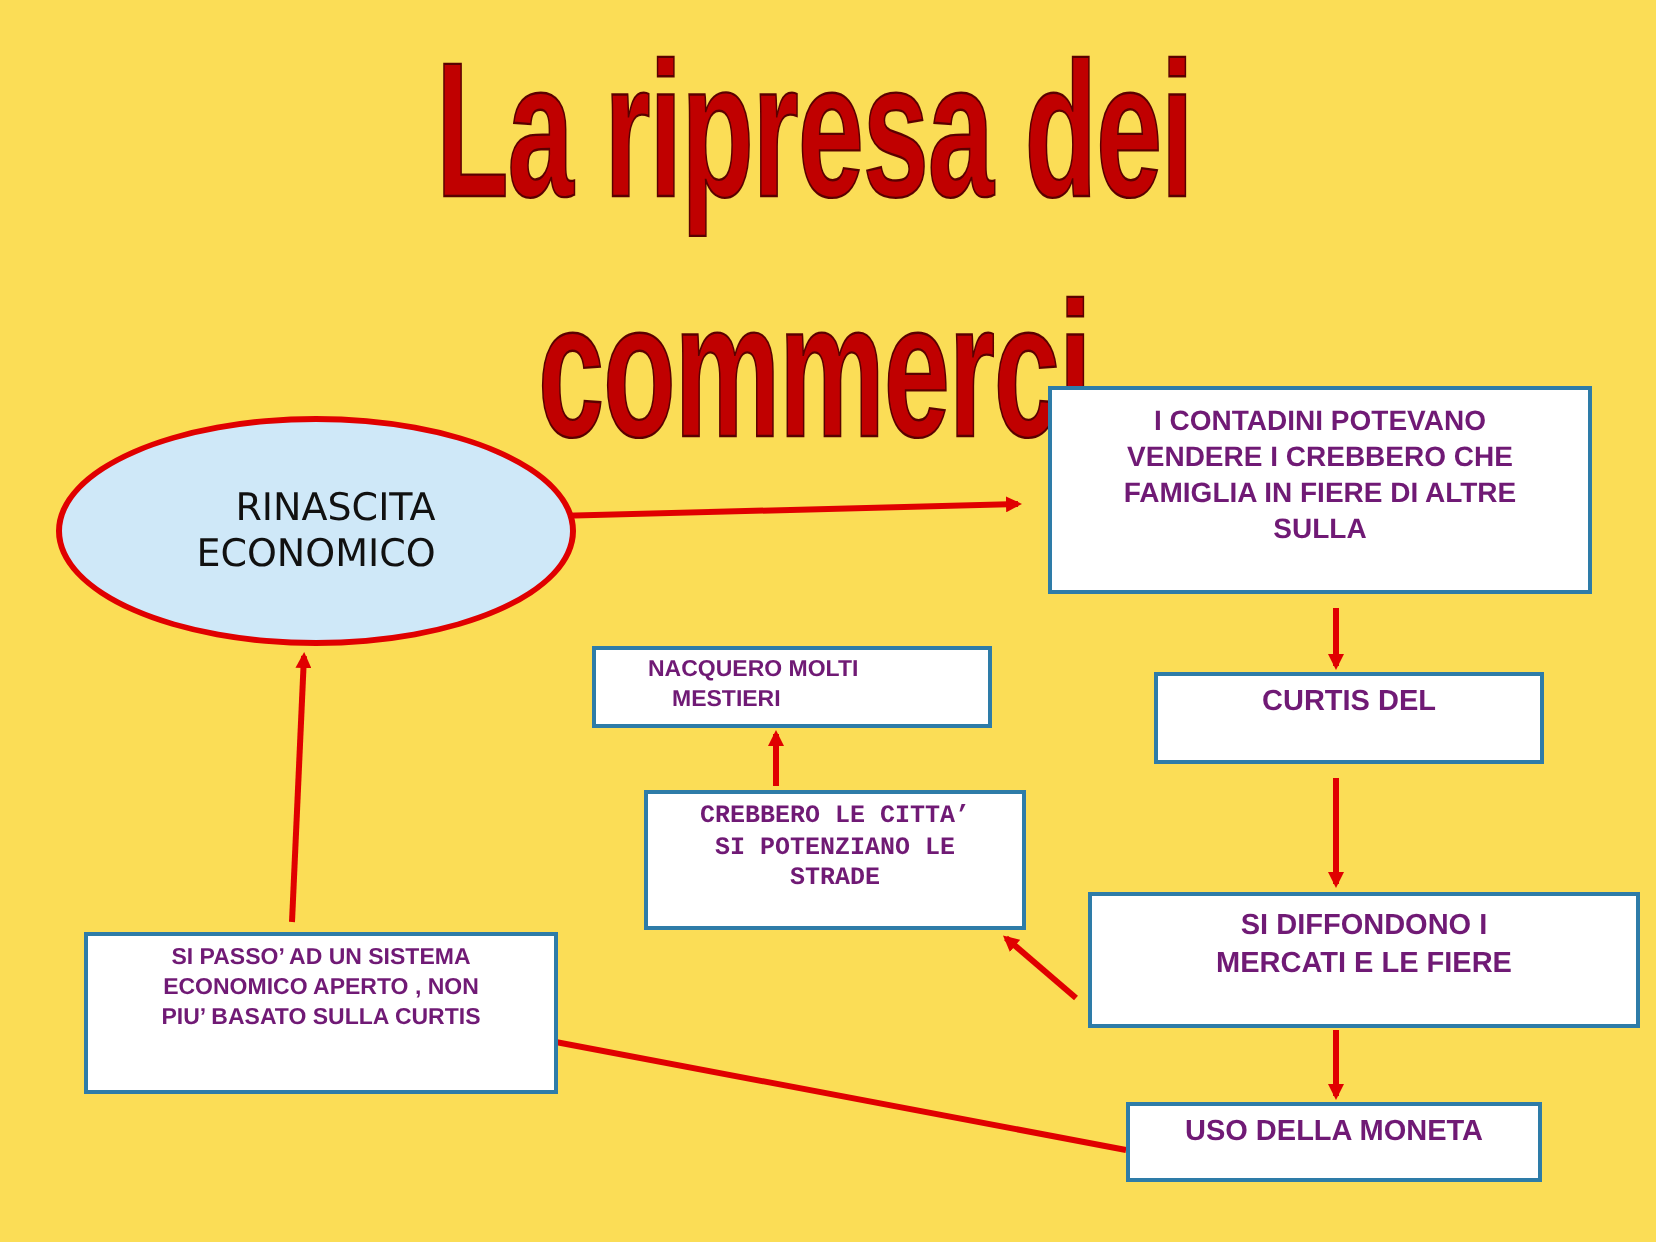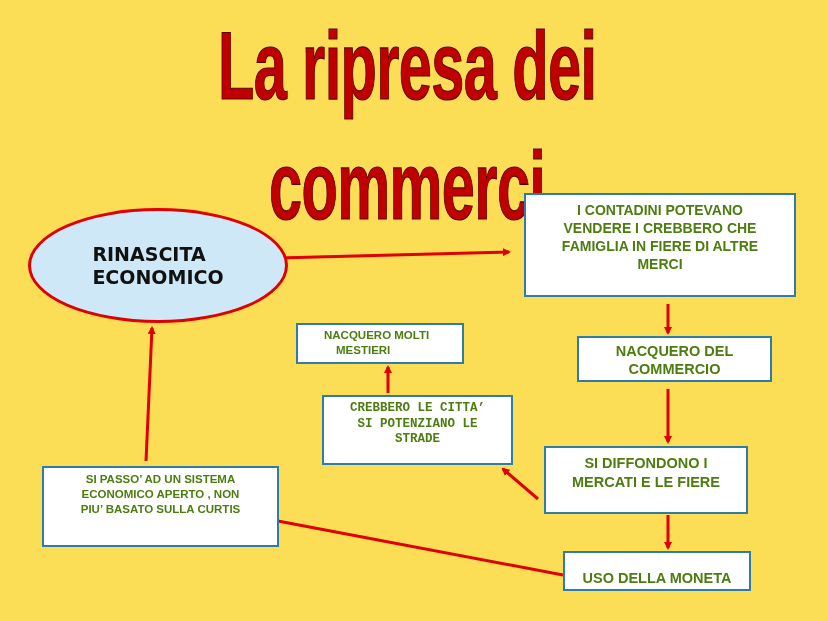--- a/index.html
+++ b/index.html
@@ -6,28 +6,28 @@
   body { width: 828px; height: 621px; background: #fbdd56; position: relative; overflow: hidden; font-family: "Liberation Sans", sans-serif; }
   .title {
     position: absolute; left: 0; top: 6px; width: 828px; text-align: center;
     font-family: "Liberation Sans", sans-serif; font-weight: bold;
     color: #c00000; font-size: 96px; line-height: 120px;
     transform: scaleX(0.62); transform-origin: 396px 0;
     -webkit-text-stroke: 1.2px #5a0000; letter-spacing: -1px;
   }
   .box {
     position: absolute; background: #ffffff; border: 2px solid #2e7ca8;
-    color: #4d7c0f; font-weight: bold; text-align: center; box-sizing: border-box;
+    color: #701a75; font-weight: bold; text-align: center; box-sizing: border-box;
     font-size: 13.5px; line-height: 17px; padding-top: 4px;
   }
   .ellipse {
     position: absolute; left: 28px; top: 208px; width: 260px; height: 115px;
     background: #cfe8f8; border: 3px solid #e00000; border-radius: 50%; box-sizing: border-box;
-    display: flex; align-items: center; justify-content: center; text-align: left;
-    color: #111; font-weight: bold; font-size: 19px; line-height: 23px;
+    display: flex; align-items: center; justify-content: center; text-align: right;
+    color: #111; font-weight: normal; font-size: 19px; line-height: 23px;
     font-family: "DejaVu Sans", sans-serif;
   }
   svg.arrows { position: absolute; left: 0; top: 0; }
 </style>
 </head>
 <body>
 
 <div class="title">La ripresa dei commerci</div>
 
 <svg class="arrows" width="828" height="621">
@@ -52,44 +52,43 @@
   <div>
     <div>RINASCITA</div>
     <div>ECONOMICO</div>
   </div>
 </div>
 
 <div class="box" style="left:524px; top:193px; width:272px; height:104px; padding-top:6px; font-size:14px; line-height:18px;">
   <div>I CONTADINI POTEVANO</div>
   <div>VENDERE I CREBBERO CHE</div>
   <div>FAMIGLIA IN FIERE DI ALTRE</div>
-  <div>MERCI</div>
+  <div>SULLA</div>
 </div>
 
 <div class="box" style="left:577px; top:336px; width:195px; height:46px; padding-top:4px; font-size:14.5px; line-height:18px;">
-  <div>NACQUERO DEL</div>
-  <div>COMMERCIO</div>
+  <div>CURTIS DEL</div>
 </div>
 
-<div class="box" style="left:544px; top:446px; width:204px; height:68px; padding-top:6px; font-size:14.5px; line-height:19px;">
+<div class="box" style="left:544px; top:446px; width:276px; height:68px; padding-top:6px; font-size:14.5px; line-height:19px;">
   <div>SI DIFFONDONO I</div>
   <div>MERCATI E LE FIERE</div>
 </div>
 
-<div class="box" style="left:563px; top:551px; width:188px; height:40px; padding-top:16px; font-size:14.5px; line-height:18px;">
+<div class="box" style="left:563px; top:551px; width:208px; height:40px; padding-top:4px; font-size:14.5px; line-height:18px;">
   <div>USO DELLA MONETA</div>
 </div>
 
 <div class="box" style="left:322px; top:395px; width:191px; height:70px; padding-top:4px; font-size:12.5px; line-height:15.5px;font-family:Liberation Mono, monospace;">
   <div>CREBBERO LE CITTA’</div>
   <div>SI POTENZIANO LE</div>
   <div>STRADE</div>
 </div>
 
-<div class="box" style="left:296px; top:323px; width:168px; height:41px; padding-top:3px; font-size:11.5px; line-height:14.5px; text-align:left; padding-left:26px;">
+<div class="box" style="left:296px; top:323px; width:200px; height:41px; padding-top:3px; font-size:11.5px; line-height:14.5px; text-align:left; padding-left:26px;">
   <div>NACQUERO MOLTI</div>
   <div style="padding-left:12px;">MESTIERI</div>
 </div>
 
 <div class="box" style="left:42px; top:466px; width:237px; height:81px; padding-top:4px; font-size:11.5px; line-height:15px;">
   <div>SI PASSO’ AD UN SISTEMA</div>
   <div>ECONOMICO APERTO , NON</div>
   <div>PIU’ BASATO SULLA CURTIS</div>
 </div>
 

